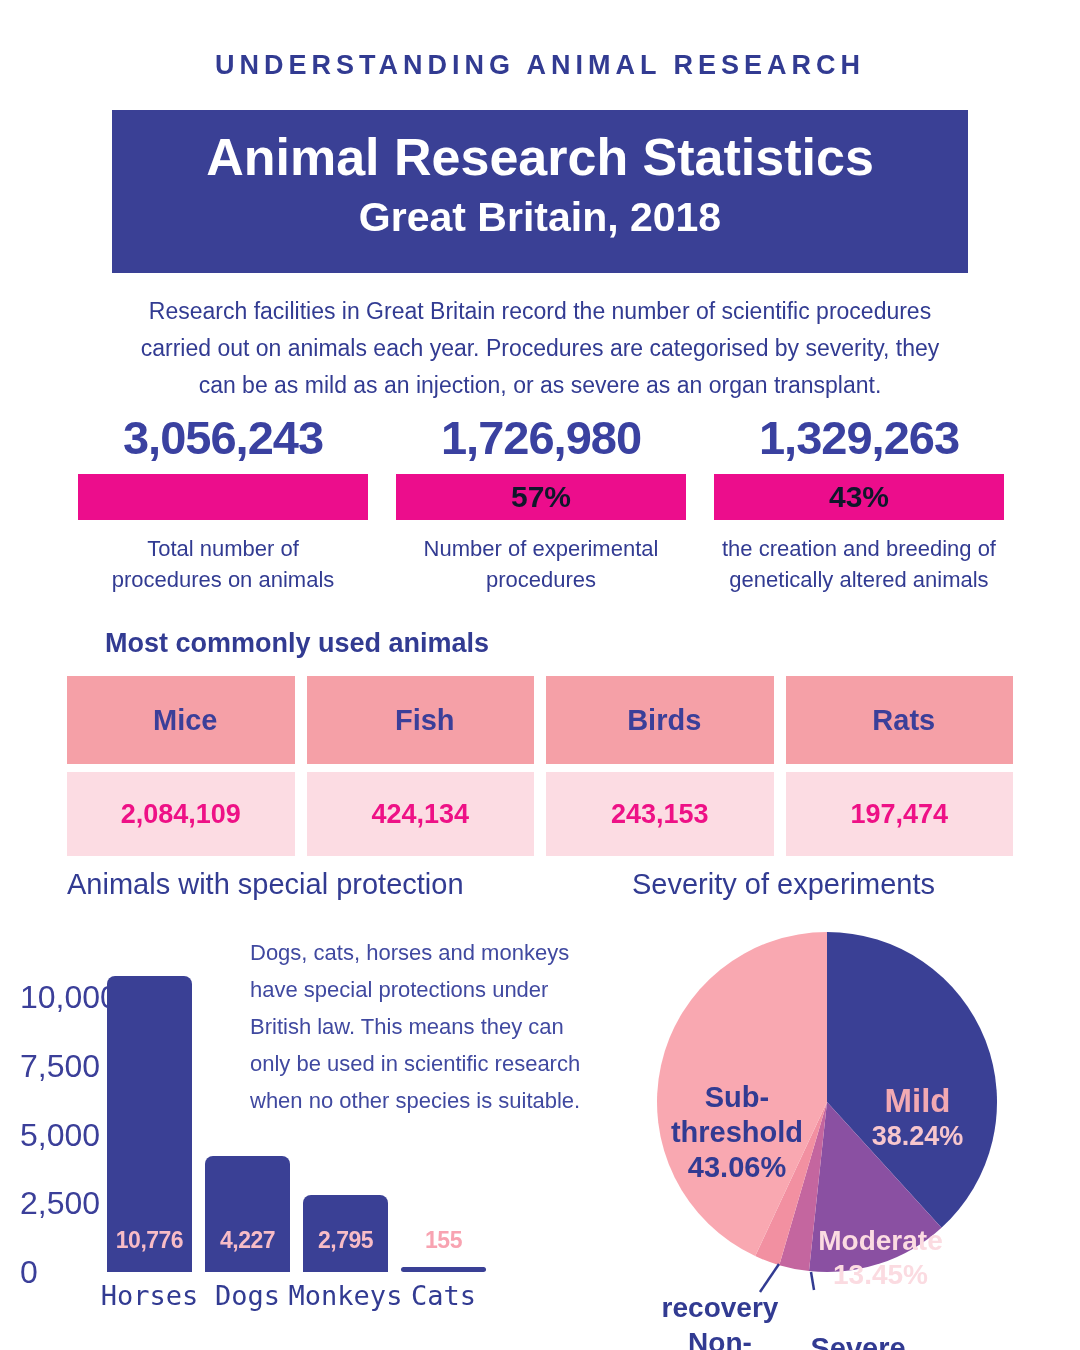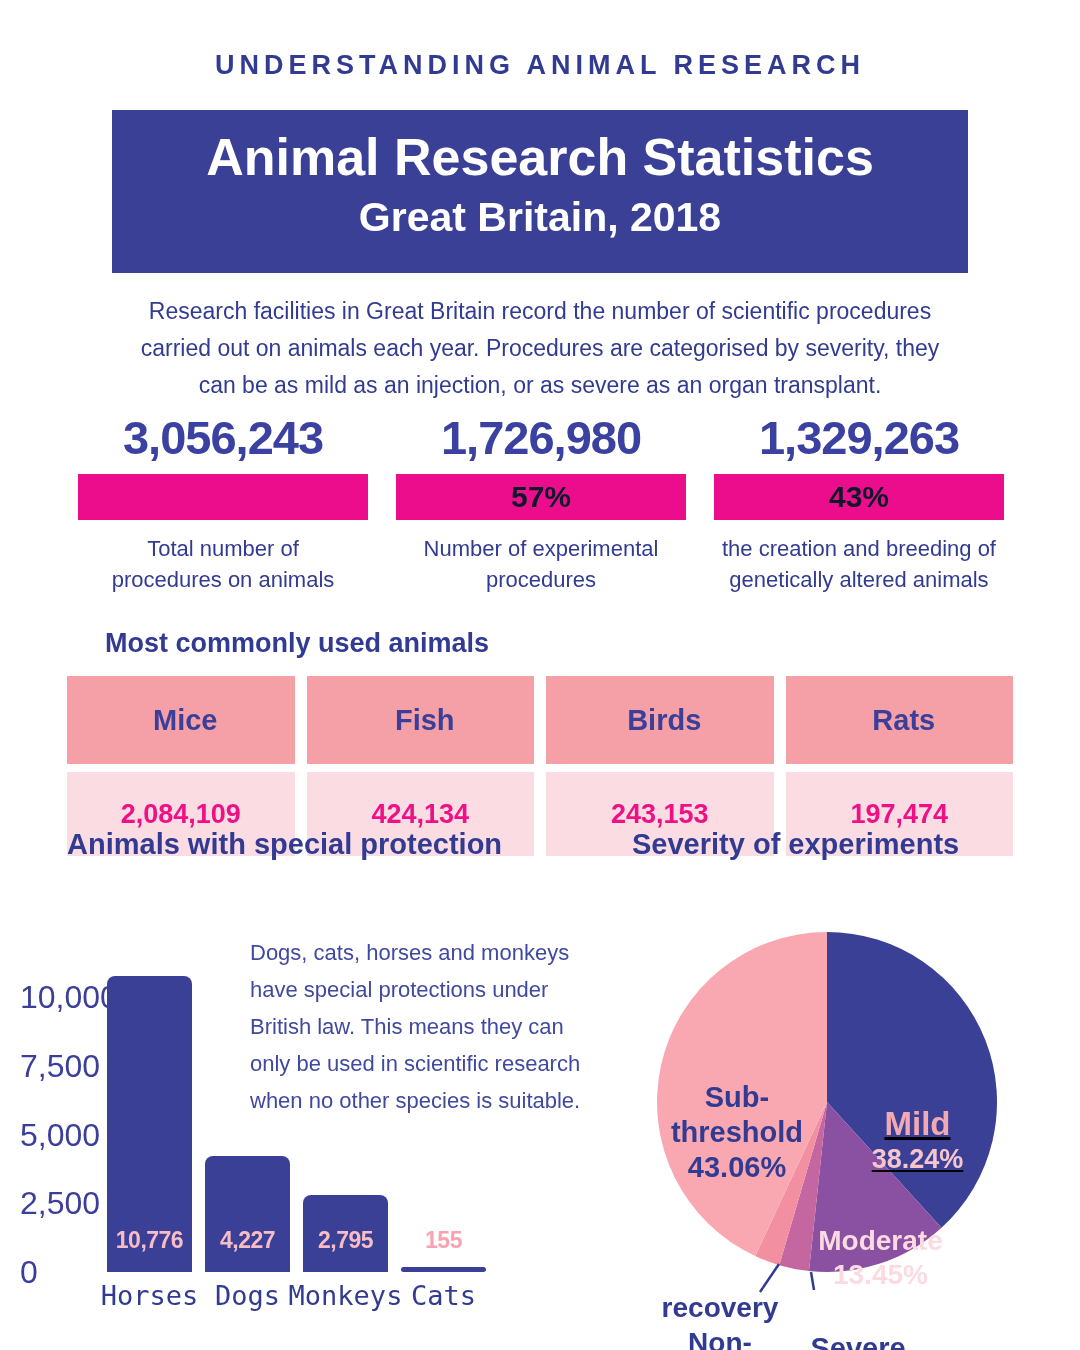--- a/index.html
+++ b/index.html
@@ -28,42 +28,42 @@
   .animals-heading { position:absolute; left:67px; top:628px; font-size:27px;
                      font-weight:bold; color:#323b92;margin-left:38px; }
   .animals-table { position:absolute; left:67px; top:676px; width:946px; }
   .t-row { display:flex; gap:12px; }
   .t-row.values { margin-top:8px; }
   .hcell { flex:1; height:88px; background:#f5a0a7; color:#3b3f99; font-weight:bold;
            font-size:29px; display:flex; align-items:center; justify-content:center;padding-left:9px; }
   .vcell { flex:1; height:84px; background:#fcdce3; color:#ee1186; font-weight:bold;
            font-size:27px; display:flex; align-items:center; justify-content:center; }
 
-  .section-heading { position:absolute; top:828px; font-size:29px; font-weight:bold;
+  .section-heading { position:absolute; top:868px; font-size:29px; font-weight:normal;
                      color:#323b92; }
   .sh-left { left:67px; } .sh-right { left:632px; }
 
   .note { position:absolute; left:250px; top:934px; width:410px; font-size:22px;
           line-height:37px; color:#4049a0; }
 
   .bar-chart { position:absolute; left:20px; top:955px; width:585px; height:395px; }
   .ytick { position:absolute; width:88px; font-size:32px;
            color:#3b3f99; height:32px; line-height:32px; }
   .vbar { position:absolute; width:85px; background:#3a4095; border-radius:8px 8px 0 0; }
   .bar-value { position:absolute; width:120px; text-align:center; top:272px;
                font-size:23px; font-weight:bold; color:#f8bcc6; letter-spacing:-0.5px; }
   .bar-value.outside { color:#f8a3b1; }
   .bar-cat { position:absolute; width:140px; text-align:center; top:325px; font-size:27px;
              color:#323b92; font-family:"DejaVu Sans Mono", monospace; }
 
   .pie-svg { position:absolute; left:647px; top:922px; width:360px; height:380px; }
 
   .pie-label { position:absolute; text-align:center; font-weight:bold;margin-top:44px; }
   .lbl-sub { left:632px; top:1036px; width:210px; font-size:29px; line-height:35px; color:#323b92; }
-  .lbl-mild { left:845px; top:1061px; width:145px;text-decoration:underline; }
+  .lbl-mild { left:845px; top:1038px; width:145px; }
   .lbl-mild .l1 { font-size:33px; line-height:38px; color:#f2a9b2; }
   .lbl-mild .l2 { font-size:27px; line-height:32px; color:#f7c6cd; }
   .lbl-moderate { left:798px; top:1180px; width:165px; font-size:28px; line-height:34px; color:#fbdbe1; }
   .lbl-nonrec { left:630px; top:1246px; width:180px; font-size:28px; line-height:35px; color:#323b92; }
   .lbl-severe { left:778px; top:1287px; width:160px; font-size:29px; line-height:35px; color:#323b92; }
 </style>
 </head>
 <body>
 
 <div class="page">

